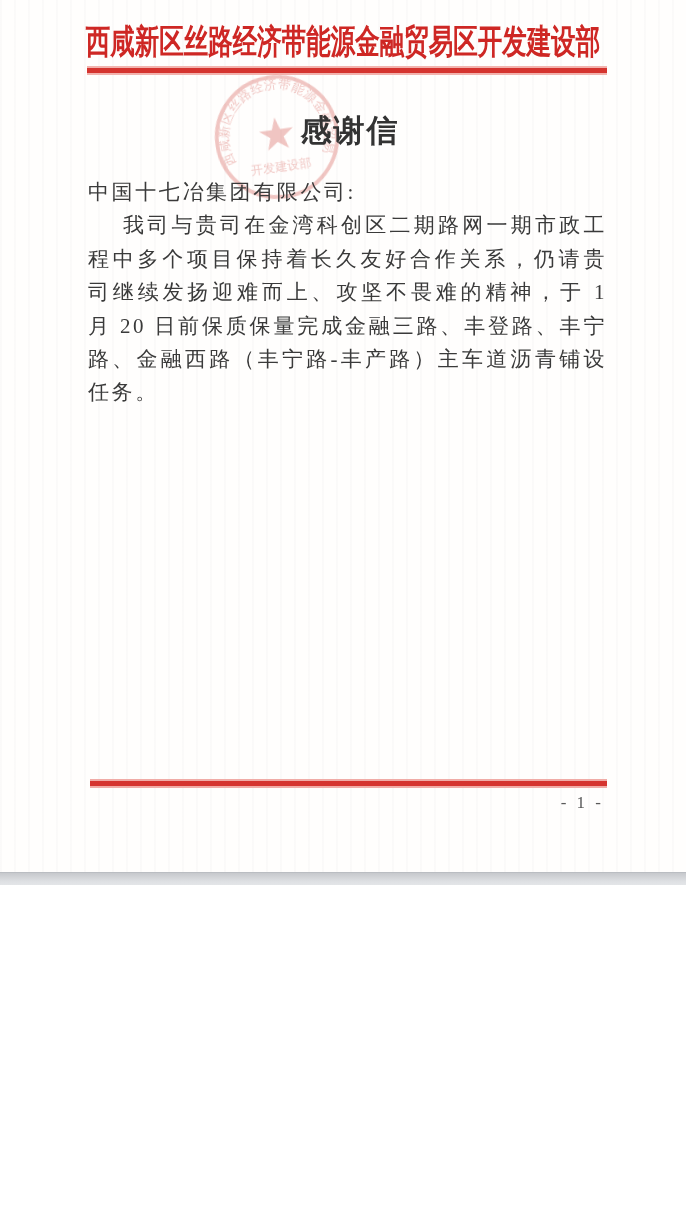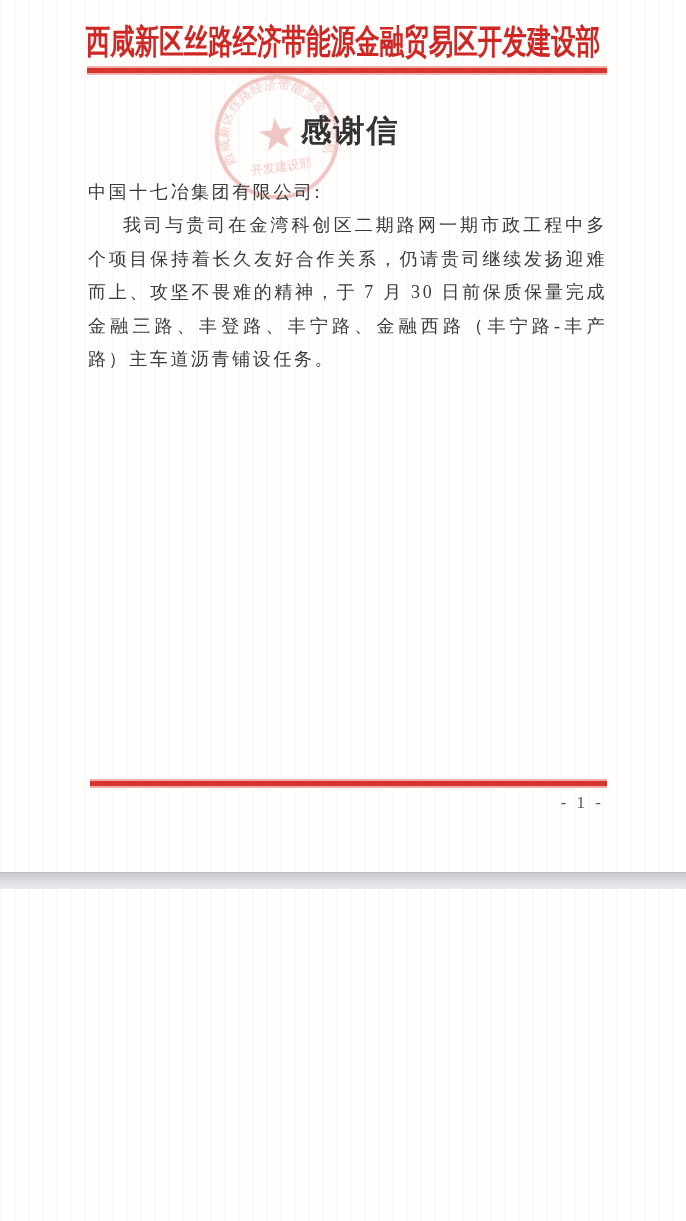--- a/index.html
+++ b/index.html
@@ -1,19 +1,19 @@
 <!DOCTYPE html>
 <html><head>
 <meta charset="utf-8">
 <style>
   * { box-sizing: border-box; }
   html, body { margin: 0; padding: 0; background: #ffffff; }
   #stage {
     position: relative;
-    width: 686px; height: 1221px;
+    width: 686px; height: 885px;
     background: #fffefd;
     overflow: hidden;
     font-family: "Liberation Serif", "DejaVu Serif", serif;
   }
   
   #stage::before {
     content: "";
     position: absolute; inset: 0;
     background: repeating-linear-gradient(90deg,
       rgba(120,120,130,0.030) 0 2px, rgba(0,0,0,0) 2px 14px);
@@ -41,21 +41,21 @@
     background: linear-gradient(to bottom, #f2b3ae 0 2px, #d5342f 2px 7px, #f2b3ae 7px 9px);
   }
   .doc-title {
     position: absolute; top: 110px; left: 0; width: 700px;
     text-align: center;
     font-size: 31px; font-weight: bold; color: #333;
     letter-spacing: 2px;
   }
   .doc-body {
     position: absolute; top: 176px; left: 88px; width: 519px;
-    font-size: 18px; line-height: 33.4px;
+    font-size: 21px; line-height: 33.4px;
     letter-spacing: 2.6px;
     color: #3a3a3a;
     text-align: justify;
   }
   .doc-body p { margin: 0; text-indent: 35px; }
   .doc-body .salutation { text-indent: 0; }
 
   .footer-rule {
     position: absolute; top: 779px; left: 90px; width: 517px; height: 9px;
     background: linear-gradient(to bottom, #f0aca7 0 2px, #d5342f 2px 7px, #f0aca7 7px 9px);
@@ -103,21 +103,21 @@
         </text>
         <polygon fill="#d96a63" points="100,69 106.5,88.1 126.6,88.3 110.5,100.4 116.5,119.7 100,108 83.5,119.7 89.5,100.4 73.4,88.3 93.5,88.1"></polygon>
         <text x="100" y="153" text-anchor="middle" font-size="19" fill="#d96a63">开发建设部</text>
       </svg>
     </div>
 
     <div class="doc-title">感谢信</div>
 
     <div class="doc-body">
       <p class="salutation">中国十七冶集团有限公司:</p>
-      <p>我司与贵司在金湾科创区二期路网一期市政工程中多个项目保持着长久友好合作关系，仍请贵司继续发扬迎难而上、攻坚不畏难的精神，于 7 月 30 日前保质保量完成金融三路、丰登路、丰宁路、金融西路（丰宁路-丰产路）主车道沥青铺设任务。</p>
+      <p>我司与贵司在金湾科创区二期路网一期市政工程中多个项目保持着长久友好合作关系，仍请贵司继续发扬迎难而上、攻坚不畏难的精神，于 1 月 20 日前保质保量完成金融三路、丰登路、丰宁路、金融西路（丰宁路-丰产路）主车道沥青铺设任务。</p>
     </div>
 
     <div class="footer-rule"></div>
 
     <div class="page-number">- 1 -</div>
   </div>
 
   <div class="page-divider"></div>
 
   <div class="page" id="page2">

